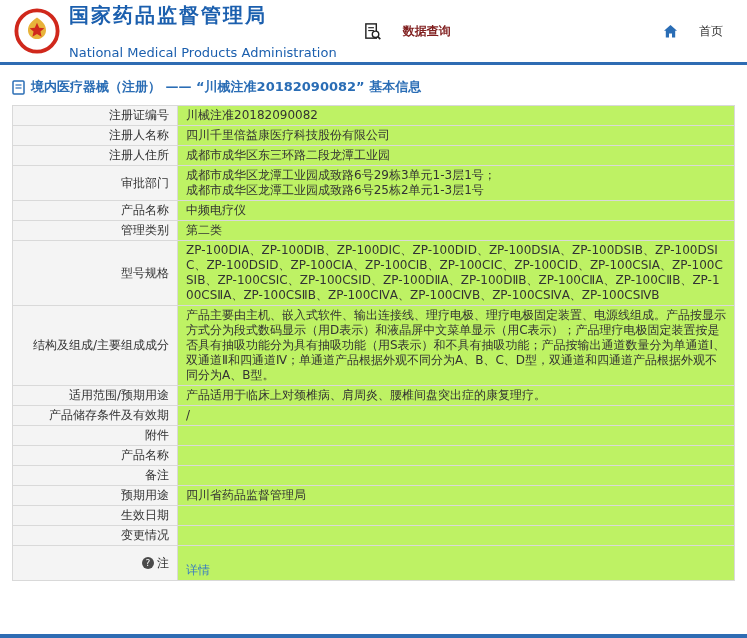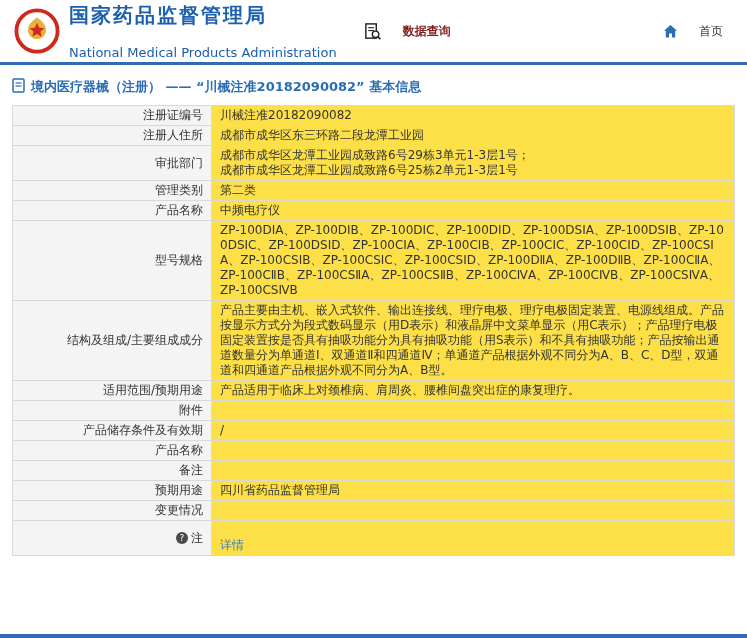--- a/index.html
+++ b/index.html
@@ -15,33 +15,33 @@
   .header { height: 62px; display: flex; align-items: center; padding: 0 14px; background:#fff; }
   .logo { width: 46px; height: 46px; flex: 0 0 auto; }
   .title-wrap { margin-left: 9px; }
   .cn-title { font-size: 20px; font-weight: bold; color: #1b5fae; letter-spacing: 2px; white-space: nowrap; }
   .en-title { font-size: 13px; color: #1b5fae; margin-top: 16px; white-space: nowrap; }
   .nav-query { display: flex; align-items: center; gap: 21px; margin-left: 26px; font-size: 12px; font-weight: bold; color: #7f1d1d; cursor: pointer; }
   .right-nav { margin-left: auto; display: flex; gap: 36px; padding-right: 10px; }
   .nav-item { display: flex; flex-direction: row; align-items: center; gap: 21px; font-size: 12px; color: #333; text-decoration: none; cursor: pointer; }
   .header-line { height: 3px; background: #2e6cb3; }
   
-  .breadcrumb { display: flex; gap: 6px; padding: 13px 12px 9px 12px; font-size: 13px; font-weight: bold; color: #2a6db5; }
+  .breadcrumb { display: flex; align-items: center; gap: 6px; padding: 13px 12px 9px 12px; font-size: 13px; font-weight: bold; color: #2a6db5; }
   
   .info-table { width: 723px; margin: 0 12px; border-collapse: collapse; table-layout: fixed; }
   .info-table td {
     border: 1px solid #d9d9d9;
     font-size: 12px;
     line-height: 15px;
     padding: 2px 8px;
     vertical-align: middle;
     word-break: break-all;
   }
-  td.lbl { width: 199px; background: #f4f4f4; text-align: right; color: #333; }
-  td.val { background: #fde047; text-align: left; white-space: pre-line; color: #333; }
+  td.lbl { width: 165px; background: #f4f4f4; text-align: right; color: #333; }
+  td.val { background: #bef264; text-align: left; white-space: pre-line; color: #333; }
   .detail-link { color: #3a7dc0; text-decoration: none; cursor: pointer; }
   .note-icon {
     display: inline-flex; width: 12px; height: 12px; border-radius: 50%;
     background: #4a4a4a; color: #fff; font-size: 9px; line-height: 12px;
     align-items: center; justify-content: center;
     margin-right: 3px; vertical-align: -2px;
   }
   .note-icon::before { content: "?"; }
   .lbl-inner { display: inline-flex; align-items: center; }
   
@@ -92,67 +92,75 @@
   <span>境内医疗器械（注册） —— “川械注准20182090082” 基本信息</span>
 </div>
 
 <table class="info-table">
   <tbody>
     <tr>
       <td class="lbl">注册证编号</td>
       <td class="val">川械注准20182090082</td>
     </tr>
     <tr>
+      <td class="lbl">注册人名称</td>
+      <td class="val">四川千里倍益康医疗科技股份有限公司</td>
+    </tr>
+    <tr>
       <td class="lbl">注册人住所</td>
       <td class="val">成都市成华区东三环路二段龙潭工业园</td>
     </tr>
     <tr>
       <td class="lbl">审批部门</td>
       <td class="val">成都市成华区龙潭工业园成致路6号29栋3单元1-3层1号；
 成都市成华区龙潭工业园成致路6号25栋2单元1-3层1号</td>
     </tr>
     <tr>
+      <td class="lbl">产品名称</td>
+      <td class="val">中频电疗仪</td>
+    </tr>
+    <tr>
       <td class="lbl">管理类别</td>
       <td class="val">第二类</td>
-    </tr>
-    <tr>
-      <td class="lbl">产品名称</td>
-      <td class="val">中频电疗仪</td>
     </tr>
     <tr>
       <td class="lbl">型号规格</td>
       <td class="val">ZP-100DⅠA、ZP-100DⅠB、ZP-100DⅠC、ZP-100DⅠD、ZP-100DSⅠA、ZP-100DSⅠB、ZP-100DSⅠC、ZP-100DSⅠD、ZP-100CⅠA、ZP-100CⅠB、ZP-100CⅠC、ZP-100CⅠD、ZP-100CSⅠA、ZP-100CSⅠB、ZP-100CSⅠC、ZP-100CSⅠD、ZP-100DⅡA、ZP-100DⅡB、ZP-100CⅡA、ZP-100CⅡB、ZP-100CSⅡA、ZP-100CSⅡB、ZP-100CⅣA、ZP-100CⅣB、ZP-100CSⅣA、ZP-100CSⅣB</td>
     </tr>
     <tr>
       <td class="lbl">结构及组成/主要组成成分</td>
       <td class="val">产品主要由主机、嵌入式软件、输出连接线、理疗电极、理疗电极固定装置、电源线组成。产品按显示方式分为段式数码显示（用D表示）和液晶屏中文菜单显示（用C表示）；产品理疗电极固定装置按是否具有抽吸功能分为具有抽吸功能（用S表示）和不具有抽吸功能；产品按输出通道数量分为单通道Ⅰ、双通道Ⅱ和四通道Ⅳ；单通道产品根据外观不同分为A、B、C、D型，双通道和四通道产品根据外观不同分为A、B型。</td>
     </tr>
     <tr>
       <td class="lbl">适用范围/预期用途</td>
       <td class="val">产品适用于临床上对颈椎病、肩周炎、腰椎间盘突出症的康复理疗。</td>
     </tr>
     <tr>
+      <td class="lbl">产品储存条件及有效期</td>
+      <td class="val">/</td>
+    </tr>
+    <tr>
       <td class="lbl">附件</td>
       <td class="val"></td>
-    </tr>
-    <tr>
-      <td class="lbl">产品储存条件及有效期</td>
-      <td class="val">/</td>
     </tr>
     <tr>
       <td class="lbl">产品名称</td>
       <td class="val"></td>
     </tr>
     <tr>
       <td class="lbl">备注</td>
       <td class="val"></td>
     </tr>
     <tr>
       <td class="lbl">预期用途</td>
       <td class="val">四川省药品监督管理局</td>
+    </tr>
+    <tr>
+      <td class="lbl">生效日期</td>
+      <td class="val"></td>
     </tr>
     <tr>
       <td class="lbl">变更情况</td>
       <td class="val"></td>
     </tr>
     <tr>
       <td class="lbl">
         <span class="lbl-inner">
           <span class="note-icon"></span>
           <span>注</span>

